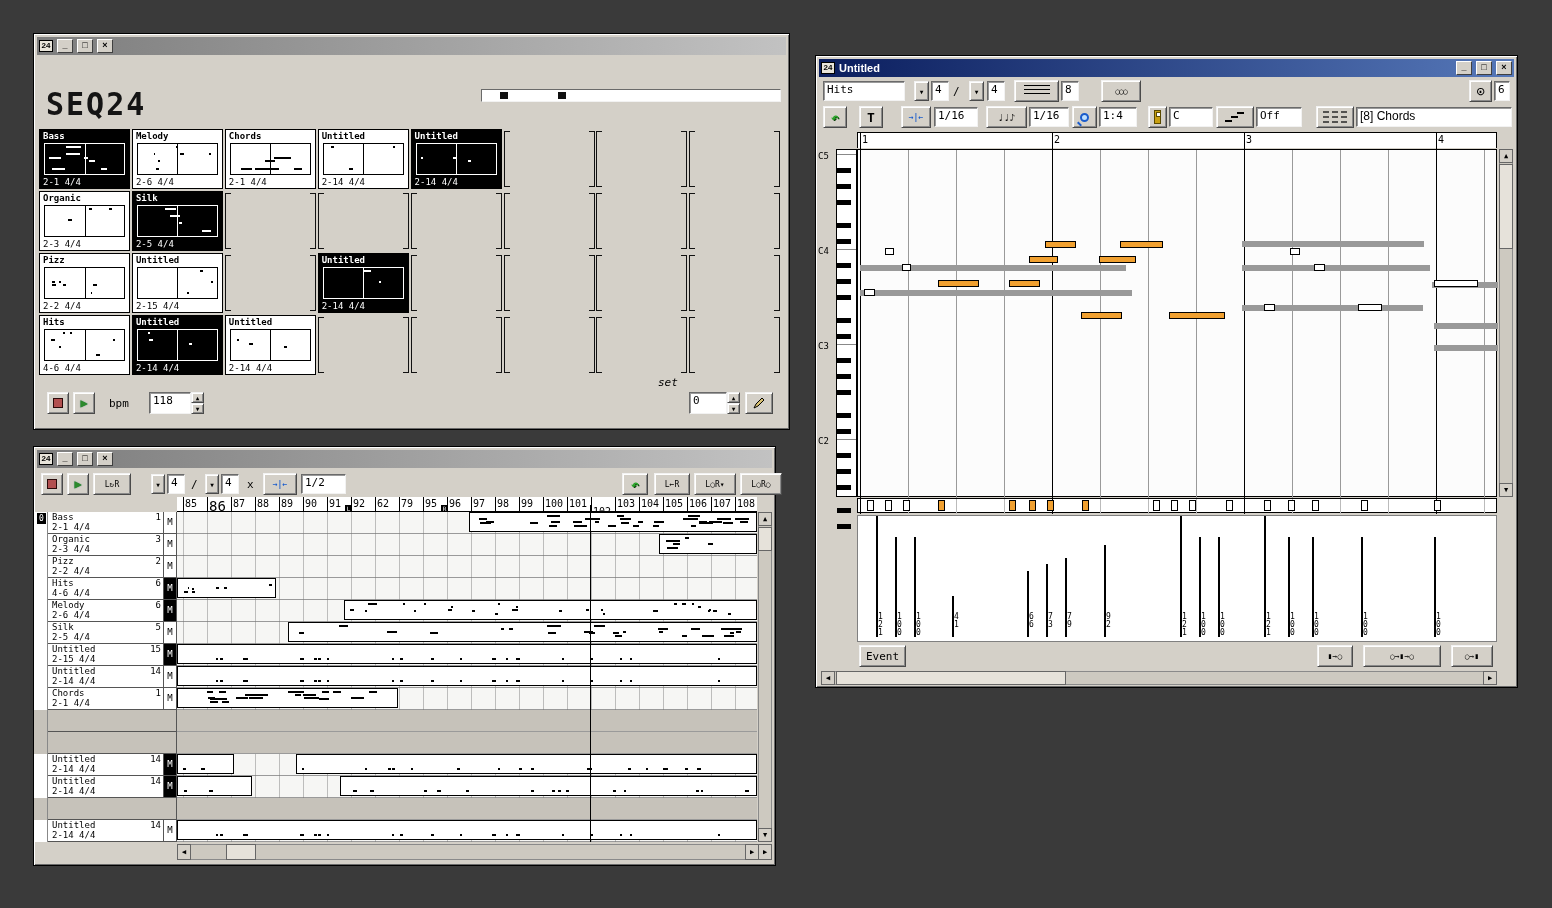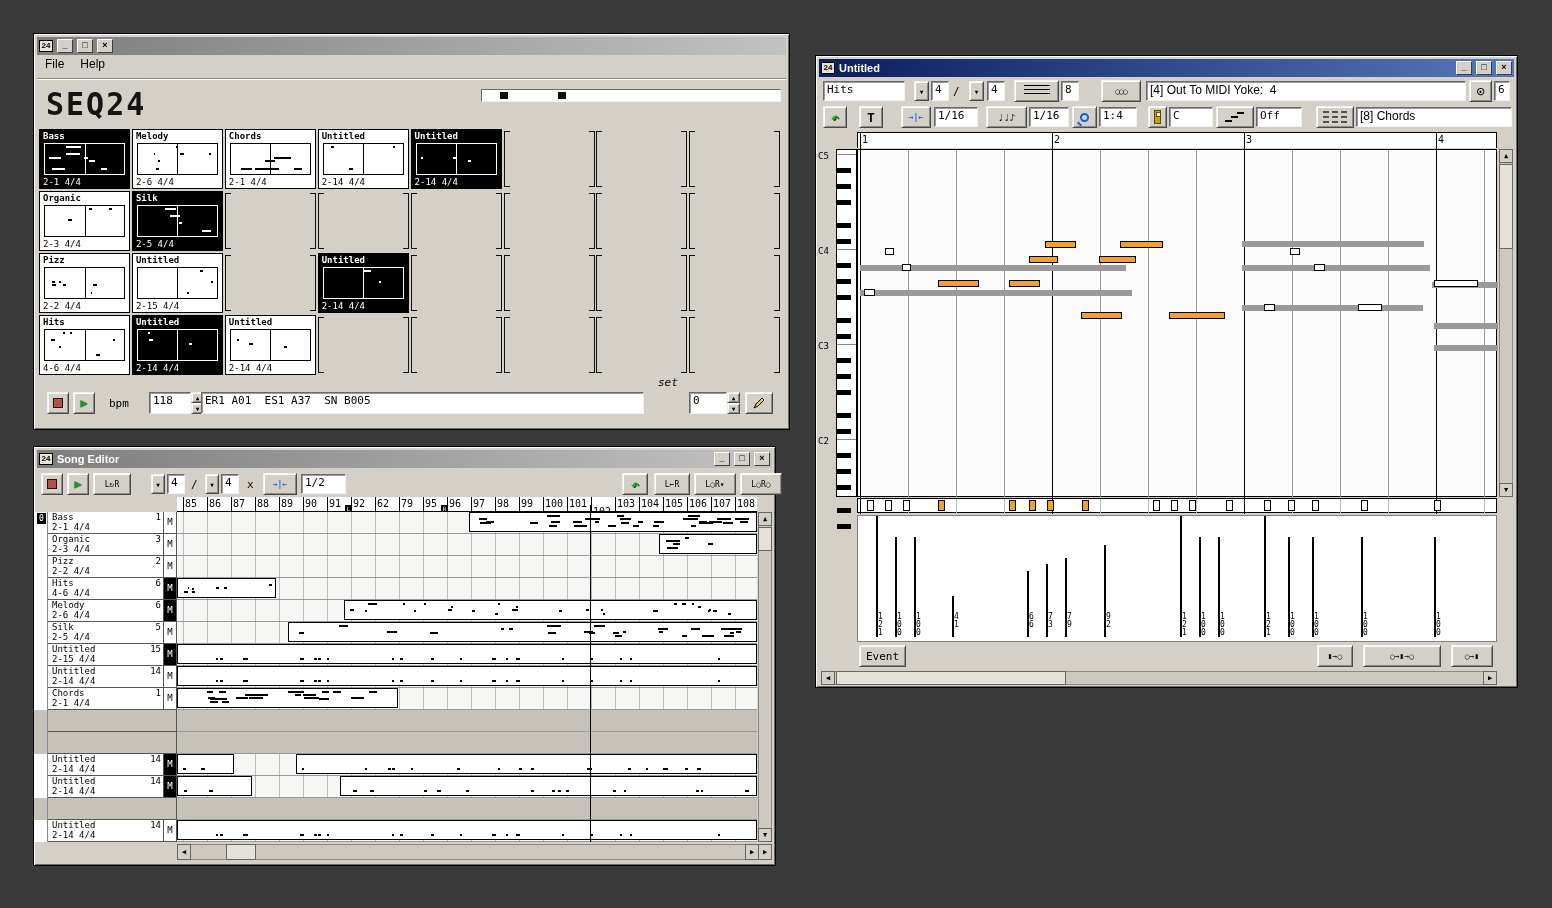--- a/index.html
+++ b/index.html
@@ -56,24 +56,20 @@
 
 <div class="desktop">
 
   <div class="win" id="main-win" style="left:33px;top:33px;width:757px;height:397px;">
     <div class="tb tb-inactive">
       <span class="appicon">24</span>
       <span class="tbtn">_</span>
       <span class="tbtn">□</span>
       <span class="tbtn">×</span>
     </div>
-    <div style="position:absolute;left:3px;top:21px;right:3px;height:24px;border-bottom:1px solid #8a8a8a;box-shadow:0 1px 0 #fff;display:flex;">
-      <span class="menuitem">File</span>
-      <span class="menuitem">Help</span>
-    </div>
     <div class="logo" style="left:12px;top:52px;">SEQ24</div>
     <div class="sunkenbar" id="main-posbar" style="left:447px;top:55px;width:300px;height:13px;">
         <div style="position: absolute; left: 18px; top: 2px; width: 8px; height: 7px; background: rgb(17, 17, 17);"></div>
         <div style="position: absolute; left: 76px; top: 2px; width: 8px; height: 7px; background: rgb(17, 17, 17);"></div>
       </div>
     <div id="main-grid" style="position:absolute;left:0;top:0;">
         <div class="slot" style="position: absolute; left: 5px; top: 95px; width: 91px; height: 60px; background: rgb(0, 0, 0); color: rgb(255, 255, 255);">
           <div style="position: absolute; left: 3px; top: 1px; font-weight: bold; font-size: 9px;">Bass</div>
           <div style="position: absolute; left: 3px; top: 47px; font-size: 9px;">2-1 4/4</div>
           <div style="position: absolute; left: 4px; top: 13px; width: 81px; height: 32px; border: 1px solid rgb(255, 255, 255);">
@@ -247,36 +243,34 @@
     <div class="btn" style="left:13px;top:358px;width:22px;height:22px;">
         <span class="stopsq"></span>
       </div>
     <div class="btn" style="left:39px;top:358px;width:22px;height:22px;">
         <span class="playtri">▶</span>
       </div>
     <div class="lbl" style="left:75px;top:363px;">bpm</div>
     <div class="field" style="left:115px;top:358px;width:42px;height:22px;">118</div>
     <div class="btn" style="left:157px;top:358px;width:13px;height:11px;font-size:6px;">▲</div>
     <div class="btn" style="left:157px;top:369px;width:13px;height:11px;font-size:6px;">▼</div>
-    <div class="field" style="left:167px;top:358px;width:443px;height:22px;">ER1 A01  ES1 A37  SN B005</div>
     <div class="lbl" style="left:624px;top:342px;font-style:italic;">set</div>
     <div class="field" style="left:655px;top:358px;width:38px;height:22px;">0</div>
     <div class="btn" style="left:693px;top:358px;width:13px;height:11px;font-size:6px;">▲</div>
     <div class="btn" style="left:693px;top:369px;width:13px;height:11px;font-size:6px;">▼</div>
     <div class="btn" style="left:711px;top:358px;width:28px;height:22px;">
       <svg width="14" height="14" viewBox="0 0 14 14">
           <path d="M2 12 L4 8 L10 2 L12 4 L6 10 Z" fill="#d8c070" stroke="#000" stroke-width="1"></path>
         </svg>
     </div>
   </div>
 
   <div class="win" id="song-win" style="left:33px;top:446px;width:743px;height:420px;">
     <div class="tb tb-inactive">
       <span class="appicon">24</span>
-      <span class="tbtitle">Song Editor</span>
       <span class="tbtn">_</span>
       <span class="tbtn">□</span>
       <span class="tbtn">×</span>
     </div>
     <div class="btn" style="left:7px;top:26px;width:22px;height:22px;">
         <span class="stopsq"></span>
       </div>
     <div class="btn" style="left:33px;top:26px;width:22px;height:22px;">
         <span class="playtri">▶</span>
       </div>
@@ -293,21 +287,21 @@
         <span class="undoarrow">↶</span>
       </div>
     <div class="btn tiny" style="left:620px;top:26px;width:36px;height:22px;">L←R</div>
     <div class="btn tiny" style="left:660px;top:26px;width:42px;height:22px;">L○R▾</div>
     <div class="btn tiny" style="left:706px;top:26px;width:42px;height:22px;">L○R○</div>
     <div id="song-body" style="position:absolute;left:0;top:0;">
         <div style="position: absolute; left: 143px; top: 50px; width: 580px; height: 15px; background: rgb(255, 255, 255); border-bottom: 1px solid rgb(0, 0, 0);">
           <div style="position: absolute; left: 6px; top: 0px; width: 1px; height: 15px; background: rgb(0, 0, 0);"></div>
           <div style="position: absolute; left: 8px; top: 1px; font-size: 10px;">85</div>
           <div style="position: absolute; left: 30px; top: 0px; width: 1px; height: 15px; background: rgb(0, 0, 0);"></div>
-          <div style="position: absolute; left: 32px; top: 1px; font-size: 10px;">86</div>
+          <div style="position: absolute; left: 32px; top: 1px; font-size: 14px;">86</div>
           <div style="position: absolute; left: 54px; top: 0px; width: 1px; height: 15px; background: rgb(0, 0, 0);"></div>
           <div style="position: absolute; left: 56px; top: 1px; font-size: 10px;">87</div>
           <div style="position: absolute; left: 78px; top: 0px; width: 1px; height: 15px; background: rgb(0, 0, 0);"></div>
           <div style="position: absolute; left: 80px; top: 1px; font-size: 10px;">88</div>
           <div style="position: absolute; left: 102px; top: 0px; width: 1px; height: 15px; background: rgb(0, 0, 0);"></div>
           <div style="position: absolute; left: 104px; top: 1px; font-size: 10px;">89</div>
           <div style="position: absolute; left: 126px; top: 0px; width: 1px; height: 15px; background: rgb(0, 0, 0);"></div>
           <div style="position: absolute; left: 128px; top: 1px; font-size: 10px;">90</div>
           <div style="position: absolute; left: 150px; top: 0px; width: 1px; height: 15px; background: rgb(0, 0, 0);"></div>
           <div style="position: absolute; left: 152px; top: 1px; font-size: 10px;">91</div>
@@ -1054,21 +1048,20 @@
     <div class="btn" style="left:98px;top:25px;width:15px;height:20px;font-size:6px;">▼</div>
     <div class="field" style="left:115px;top:25px;width:18px;height:20px;">4</div>
     <div class="lbl" style="left:137px;top:29px;">/</div>
     <div class="btn" style="left:153px;top:25px;width:15px;height:20px;font-size:6px;">▼</div>
     <div class="field" style="left:171px;top:25px;width:18px;height:20px;">4</div>
     <div class="btn" style="left:198px;top:24px;width:45px;height:22px;">
         <span class="lines-icon"></span>
       </div>
     <div class="field" style="left:245px;top:25px;width:18px;height:20px;">8</div>
     <div class="btn" style="left:285px;top:24px;width:40px;height:22px;font-size:8px;letter-spacing:-1px;">○○○</div>
-    <div class="field" style="left:330px;top:25px;width:320px;height:20px;font-family:'Liberation Sans',sans-serif;font-size:12px;">[4] Out To MIDI Yoke:  4</div>
     <div class="btn" style="left:653px;top:24px;width:23px;height:22px;font-size:14px;">⊙</div>
     <div class="field" style="left:678px;top:25px;width:16px;height:20px;">6</div>
 
     <div class="btn" style="left:7px;top:50px;width:24px;height:22px;">
         <span class="undoarrow">↶</span>
       </div>
     <div class="btn" style="left:43px;top:50px;width:24px;height:22px;font-size:13px;font-weight:bold;">T</div>
     <div class="btn tiny" style="left:85px;top:50px;width:30px;height:22px;color:#1a5ccc;font-weight:bold;">→|←</div>
     <div class="field" style="left:118px;top:51px;width:44px;height:20px;">1/16</div>
     <div class="btn" style="left:170px;top:50px;width:41px;height:22px;font-size:10px;">♩♩♪</div>

